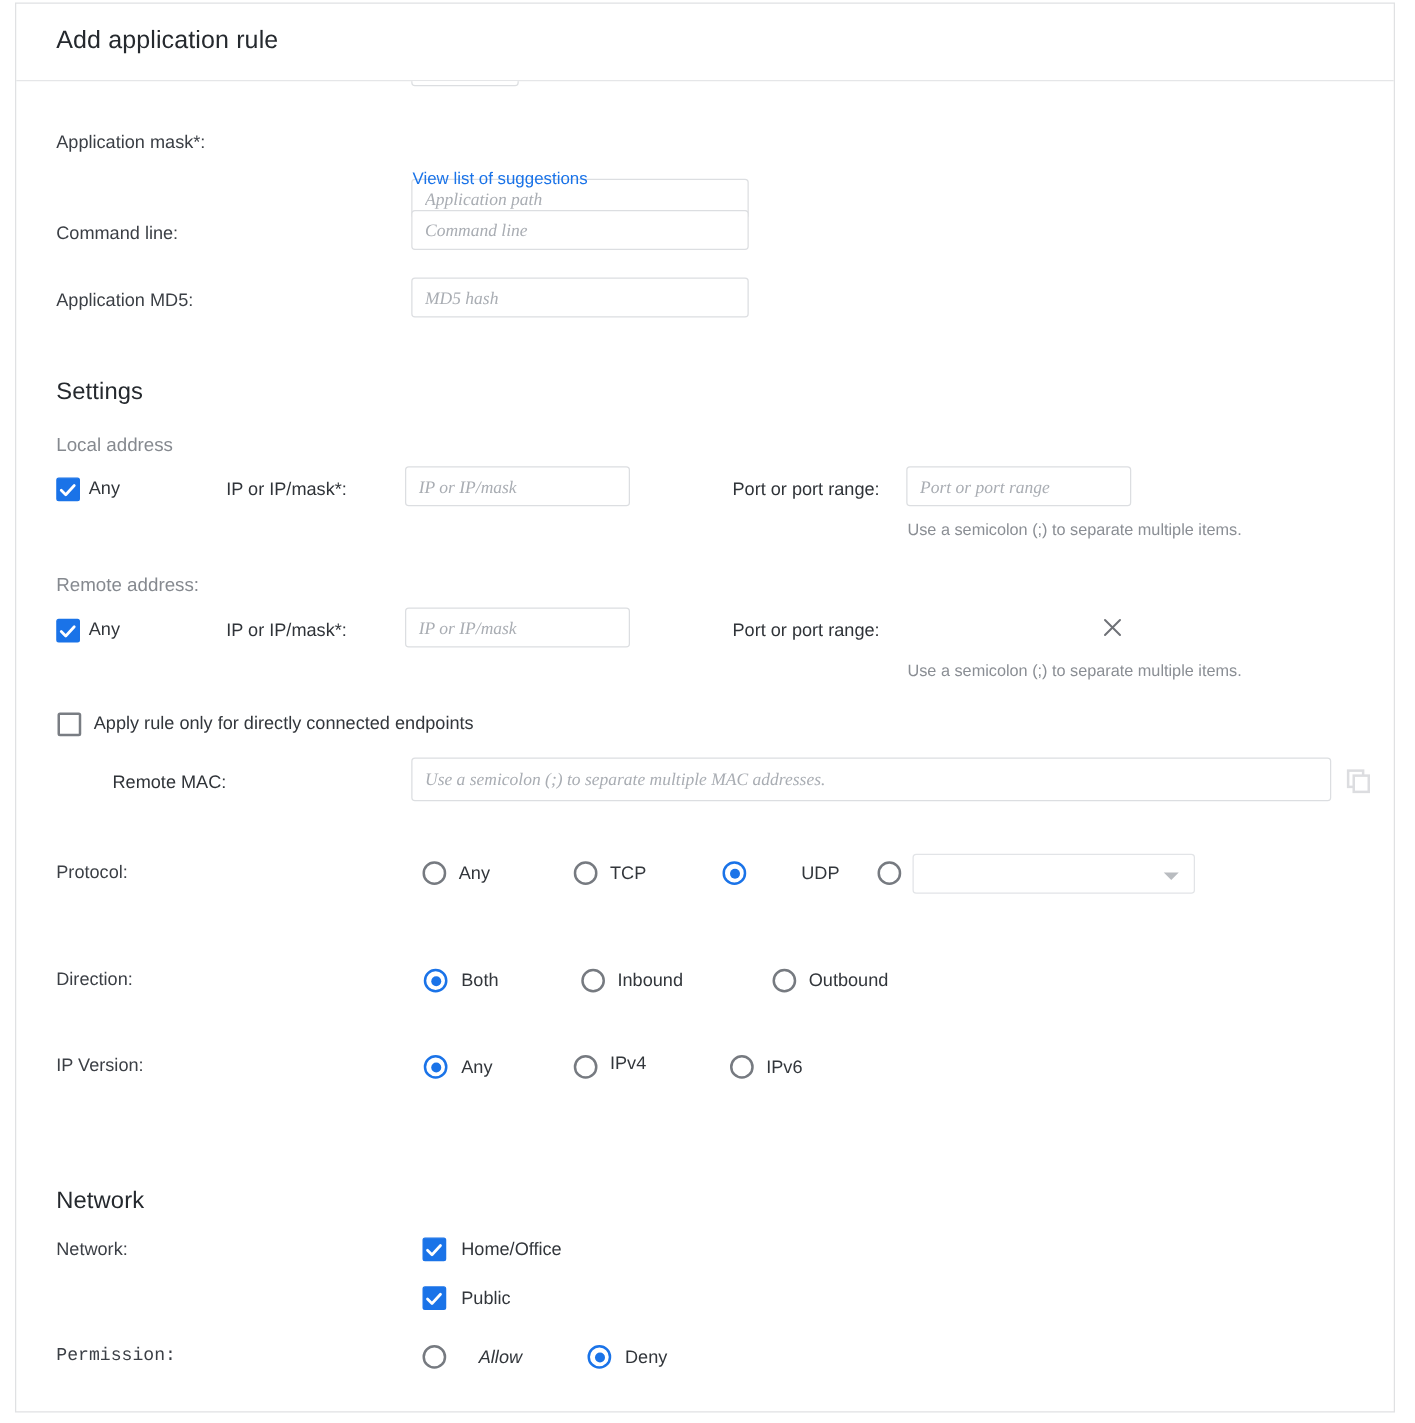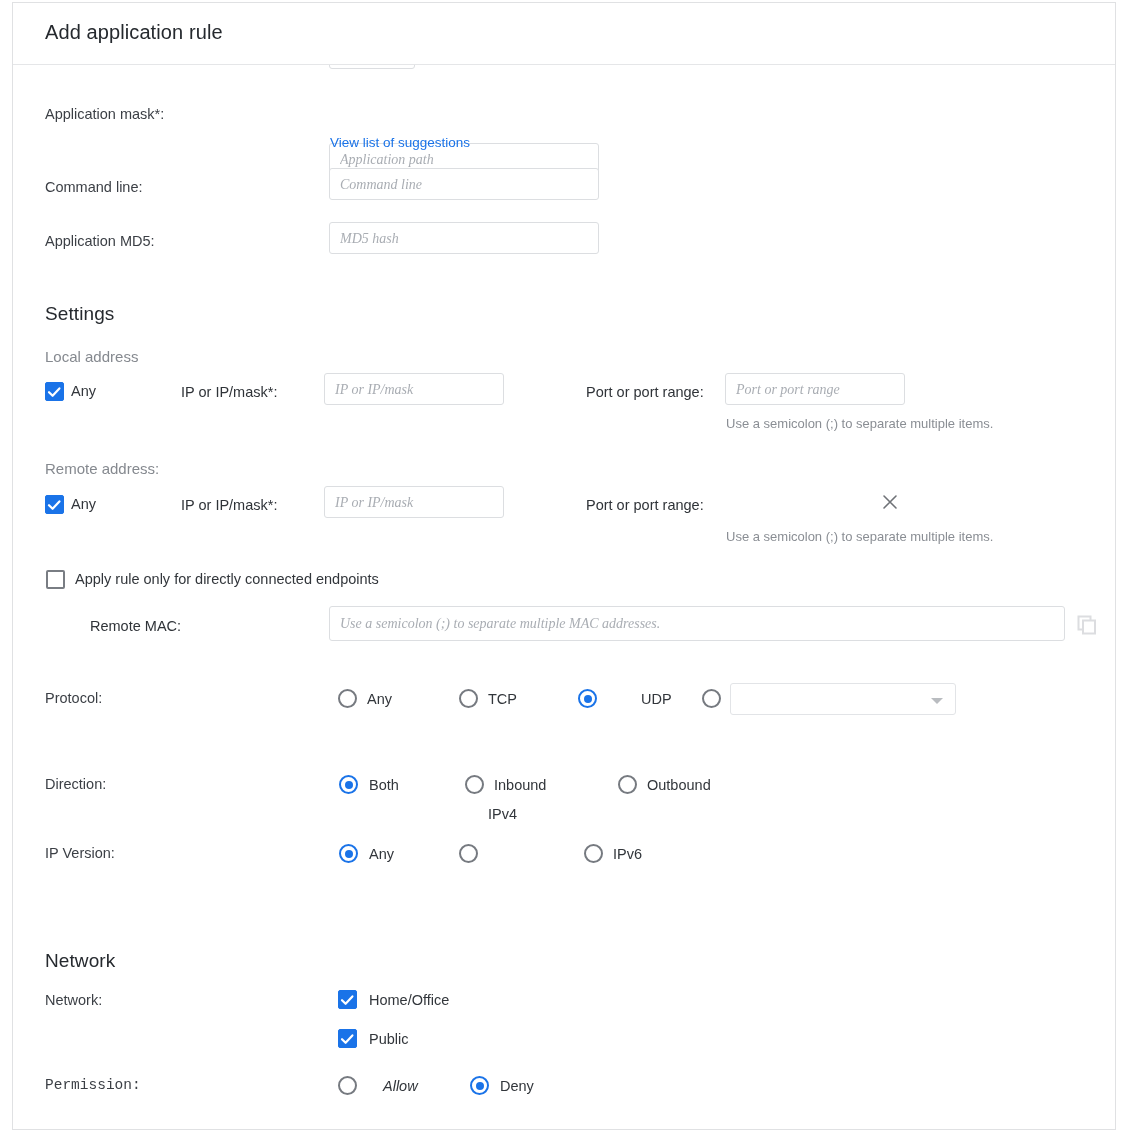--- a/index.html
+++ b/index.html
@@ -309,21 +309,21 @@
 
     <div class="radio off" style="left:605px; top:710px;"></div>
     <div class="radio-label" style="left:634px; top:712px;">Outbound</div>
 
     <div class="label" style="position:absolute; left:32px; top:780px;">IP Version:</div>
 
     <div class="radio on" style="left:326px; top:779px;"></div>
     <div class="radio-label" style="left:356px; top:781px;">Any</div>
 
     <div class="radio off" style="left:446px; top:779px;"></div>
-    <div class="radio-label" style="left:475px; top:741px;">IPv4</div>
+    <div class="radio-label" style="left:475px; top:778px;">IPv4</div>
 
     <div class="radio off" style="left:571px; top:779px;"></div>
     <div class="radio-label" style="left:600px; top:781px;">IPv6</div>
 
     <div class="section-title" style="left:32px; top:885px;">Network</div>
 
     <div class="label" style="position:absolute; left:32px; top:927px;text-align:center;">Network:</div>
 
     <div class="checkbox on" style="left:325px; top:925px;">
       <svg width="15" height="14" viewBox="0 0 15 14">

